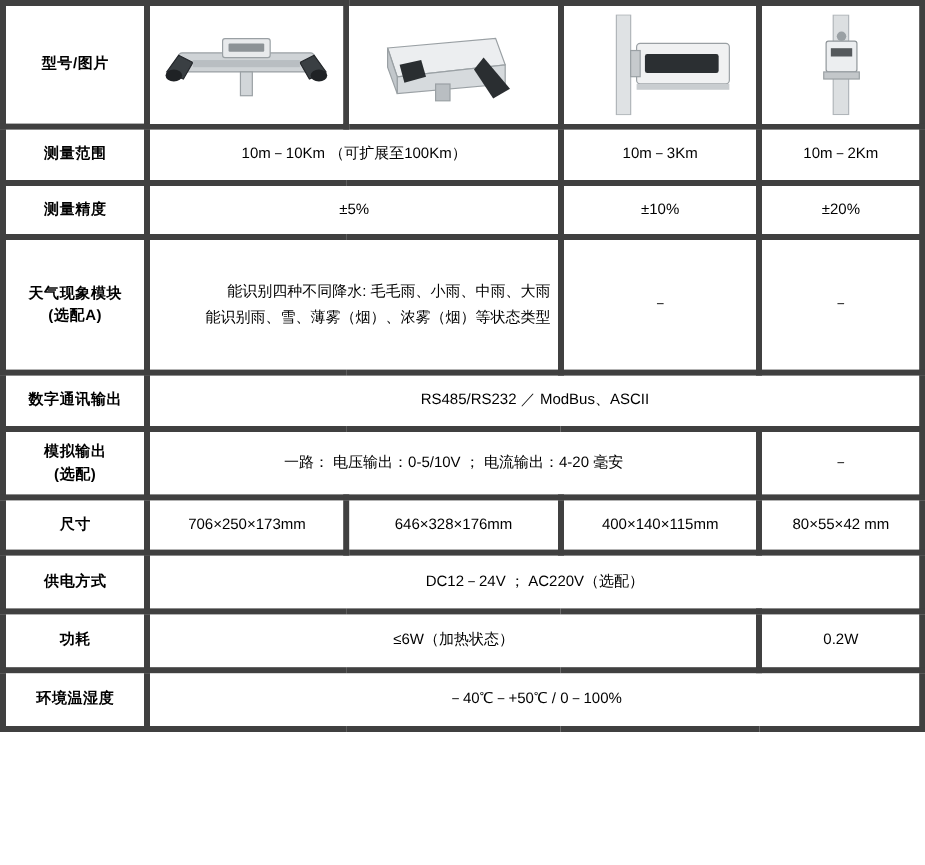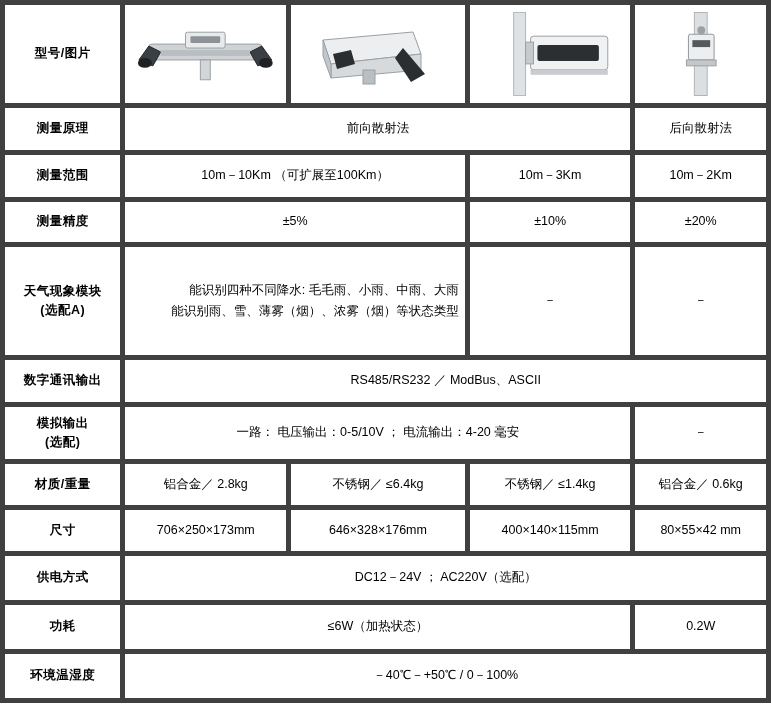--- a/index.html
+++ b/index.html
@@ -142,25 +142,20 @@
           <rect x="54" y="0" width="13" height="84" fill="#dcdfe1" stroke="#b0b5b9" stroke-width="1"></rect>
           <rect x="48" y="22" width="26" height="26" rx="2" fill="#eceef0" stroke="#8f9599" stroke-width="1"></rect>
           <rect x="52" y="28" width="18" height="7" fill="#55595c"></rect>
           <rect x="46" y="48" width="30" height="6" fill="#c3c7ca" stroke="#9aa0a4" stroke-width="1"></rect>
           <circle cx="61" cy="18" r="4" fill="#9aa0a4"></circle>
         </svg>
       </div>
     </td>
   </tr>
 
-  <tr class="r-principle">
-    <td class="label">测量原理</td>
-    <td class="ctr" colspan="3">前向散射法</td>
-    <td class="ctr">后向散射法</td>
-  </tr>
 
   <tr class="r-range">
     <td class="label">测量范围</td>
     <td class="ctr" colspan="2">10m－10Km （可扩展至100Km）</td>
     <td class="ctr">10m－3Km</td>
     <td class="ctr">10m－2Km</td>
   </tr>
 
   <tr class="r-accuracy">
     <td class="label">测量精度</td>
@@ -192,27 +187,20 @@
 
   <tr class="r-analog">
     <td class="label label-two-line">
       <div>模拟输出</div>
       <div>(选配)</div>
     </td>
     <td class="ctr" colspan="3">一路： 电压输出：0-5/10V ； 电流输出：4-20 毫安</td>
     <td class="ctr">－</td>
   </tr>
 
-  <tr class="r-material">
-    <td class="label">材质/重量</td>
-    <td class="ctr">铝合金／ 2.8kg</td>
-    <td class="ctr">不锈钢／ ≤6.4kg</td>
-    <td class="ctr">不锈钢／ ≤1.4kg</td>
-    <td class="ctr">铝合金／ 0.6kg</td>
-  </tr>
 
   <tr class="r-size">
     <td class="label">尺寸</td>
     <td class="ctr">706×250×173mm</td>
     <td class="ctr">646×328×176mm</td>
     <td class="ctr">400×140×115mm</td>
     <td class="ctr">80×55×42 mm</td>
   </tr>
 
   <tr class="r-power">

